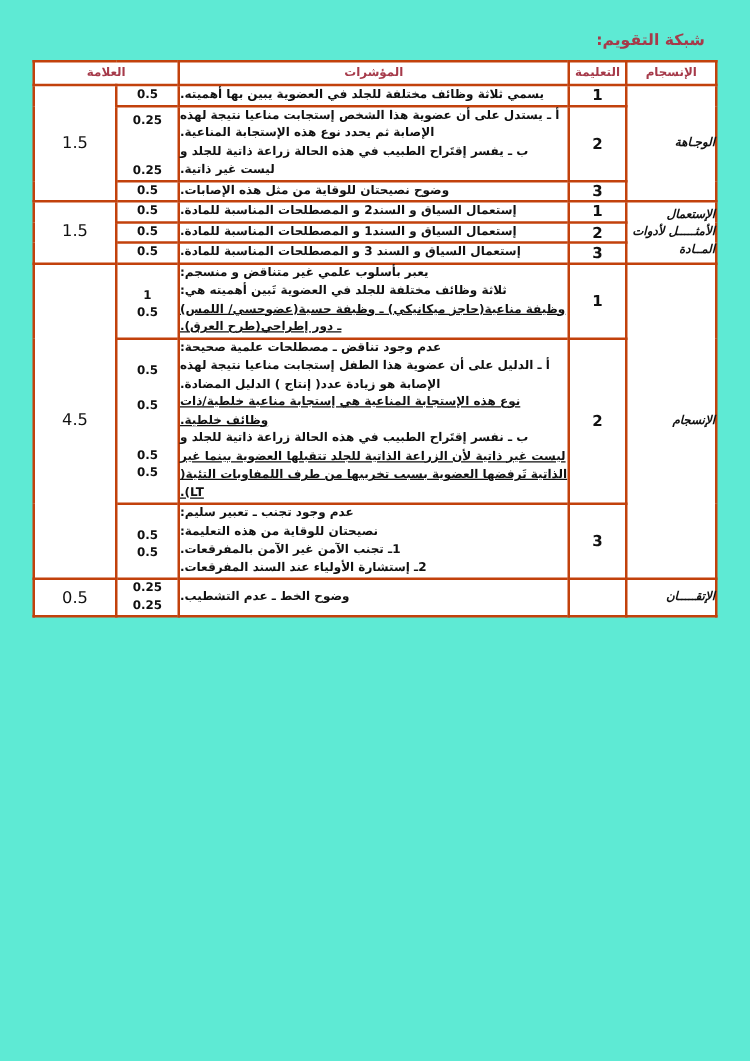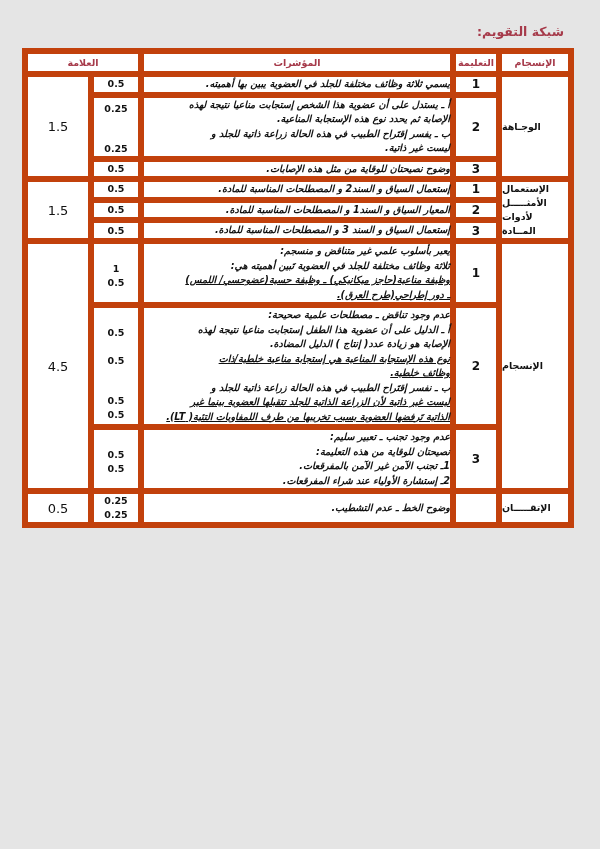--- a/index.html
+++ b/index.html
@@ -11,21 +11,21 @@
     width: 600px;
     height: 849px;
     font-family: "DejaVu Sans", "Liberation Sans", sans-serif;
     color: #000000;
     overflow: hidden;
   }
   .page {
     position: relative;
     width: 600px;
     height: 849px;
-    background: #e5e5e5;
+    background: #5eead4;
     box-sizing: border-box;
   }
 
   
   .doc-title {
     position: absolute;
     top: 24px;
     right: 36px;
     font-size: 12.5px;
     font-weight: 700;
@@ -41,21 +41,21 @@
     left: 26px;
     width: 548px;
   }
   table.grid {
     width: 548px;
     border-collapse: collapse;
     table-layout: fixed;
     direction: rtl;
   }
   table.grid td, table.grid th {
-    border: 6px solid #c2410c;
+    border: 2px solid #c2410c;
     padding: 0;
     vertical-align: middle;
     background: #ffffff;
   }
 
   
   col.c-criterion { width: 72px; }
   col.c-instr     { width: 46px; }
   col.c-indic     { width: 312px; }
   col.c-sub       { width: 50px; }
@@ -68,42 +68,42 @@
     font-weight: 700;
     text-align: center;
     height: 17px;
     line-height: 15px;
     padding: 1px 2px;
     white-space: nowrap;
   }
 
   
   td.criterion {
-    text-align: left;
+    text-align: right;
     font-size: 9.5px;
     font-weight: 700;
     color: #111;
     padding: 2px 3px;
     line-height: 14px;
+    font-style: italic;
   }
   td.instr {
     text-align: center;
     font-size: 12px;
     font-weight: 700;
     color: #111;
   }
   td.indicators {
-    text-align: right;
+    text-align: left;
     font-size: 9.6px;
     font-weight: 700;
     color: #111;
     line-height: 14.5px;
     padding: 2px 5px 3px 4px;
     direction: rtl;
-    font-style: italic;
   }
   td.indicators .ln { display: block; }
   td.indicators .u { text-decoration: underline; }
   td.subscore {
     text-align: center;
     font-size: 9.5px;
     font-weight: 700;
     color: #111;
     padding: 2px 2px;
     line-height: 14px;
@@ -193,21 +193,21 @@
             <span class="ln">إستعمال السياق و السند2 و المصطلحات المناسبة للمادة.</span>
           </td>
           <td class="subscore">
             <span class="sc">0.5</span>
           </td>
           <td class="total" rowspan="3">1.5</td>
         </tr>
         <tr>
           <td class="instr">2</td>
           <td class="indicators">
-            <span class="ln">المعيار السياق و السند1 و المصطلحات المناسبة للمادة.</span>
+            <span class="ln">إستعمال السياق و السند1 و المصطلحات المناسبة للمادة.</span>
           </td>
           <td class="subscore">
             <span class="sc">0.5</span>
           </td>
         </tr>
         <tr>
           <td class="instr">3</td>
           <td class="indicators">
             <span class="ln">إستعمال السياق و السند 3 و المصطلحات المناسبة للمادة.</span>
           </td>
@@ -249,21 +249,21 @@
             <span class="sc pad-big">0.5</span>
             <span class="sc">0.5</span>
           </td>
         </tr>
         <tr>
           <td class="instr">3</td>
           <td class="indicators">
             <span class="ln">عدم وجود تجنب ـ تعبير سليم:</span>
             <span class="ln">نصيحتان للوقاية من هذه التعليمة:</span>
             <span class="ln">1ـ تجنب الآمن غير الآمن بالمفرقعات.</span>
-            <span class="ln">2ـ إستشارة الأولياء عند شراء المفرقعات.</span>
+            <span class="ln">2ـ إستشارة الأولياء عند السند المفرقعات.</span>
           </td>
           <td class="subscore align-top">
             <span class="sc pad-top">0.5</span>
             <span class="sc">0.5</span>
           </td>
         </tr>
 
         <tr>
           <td class="criterion">الإتقـــــان</td>
           <td class="instr"></td>

